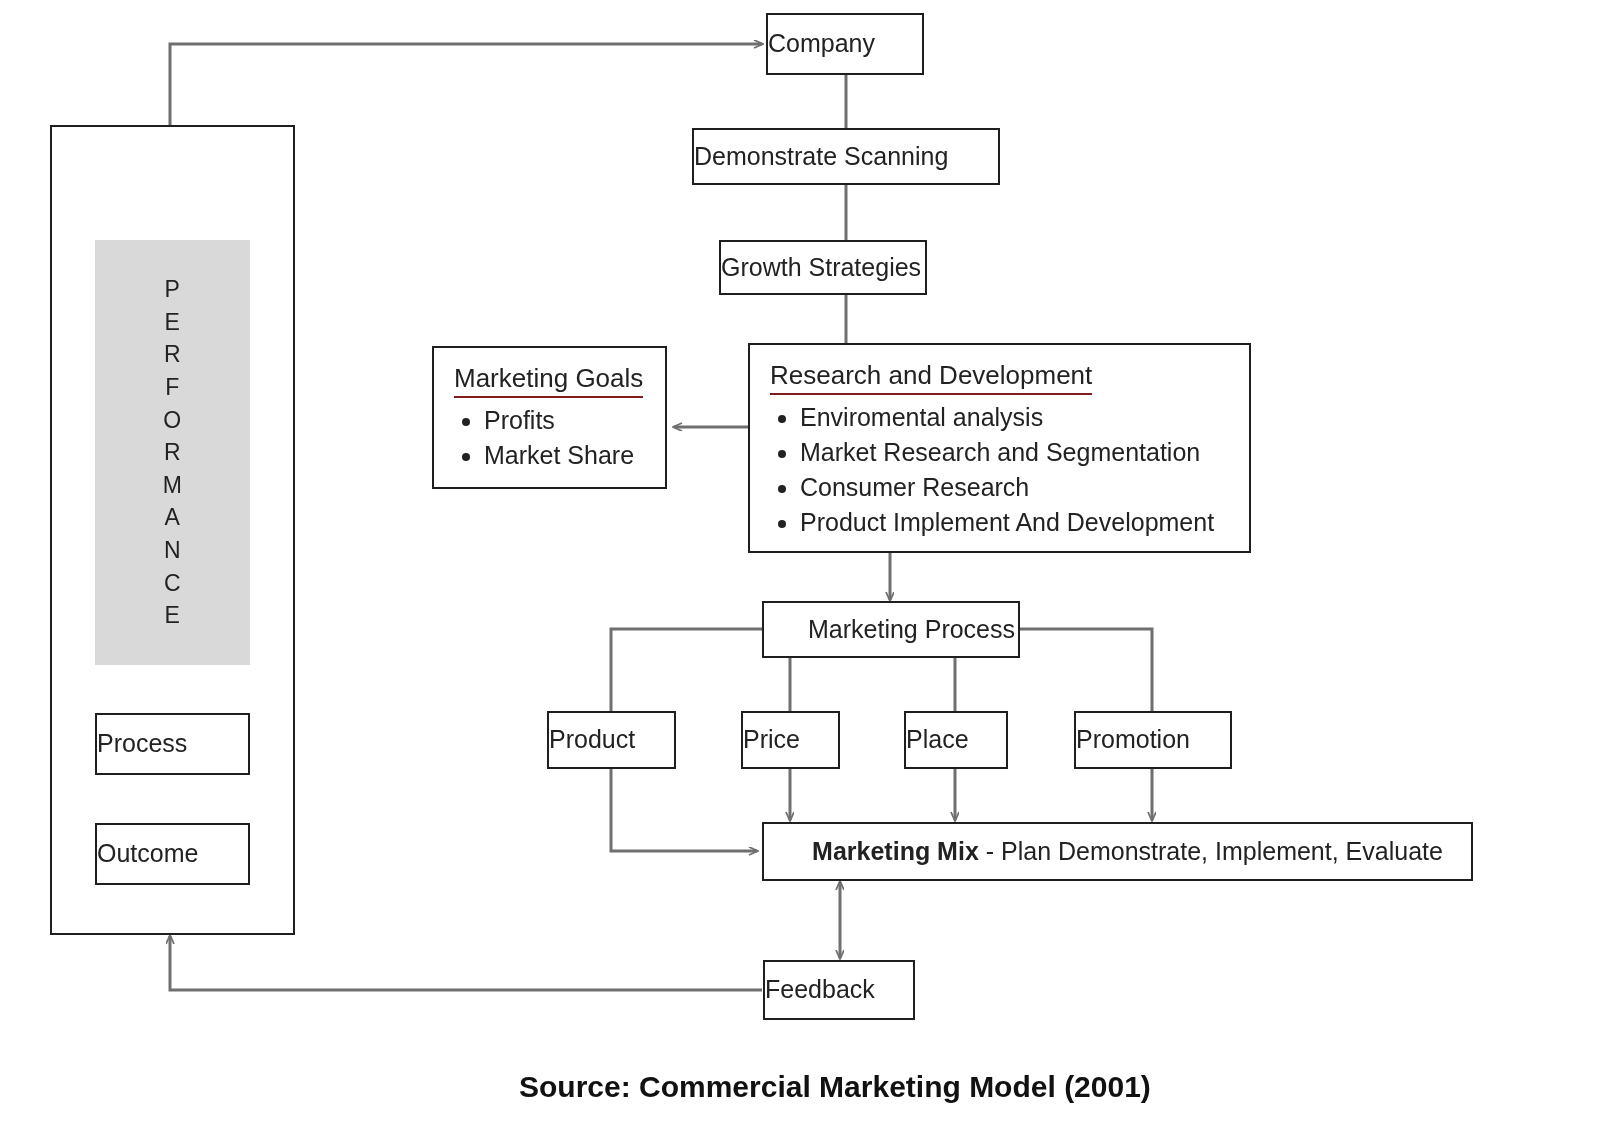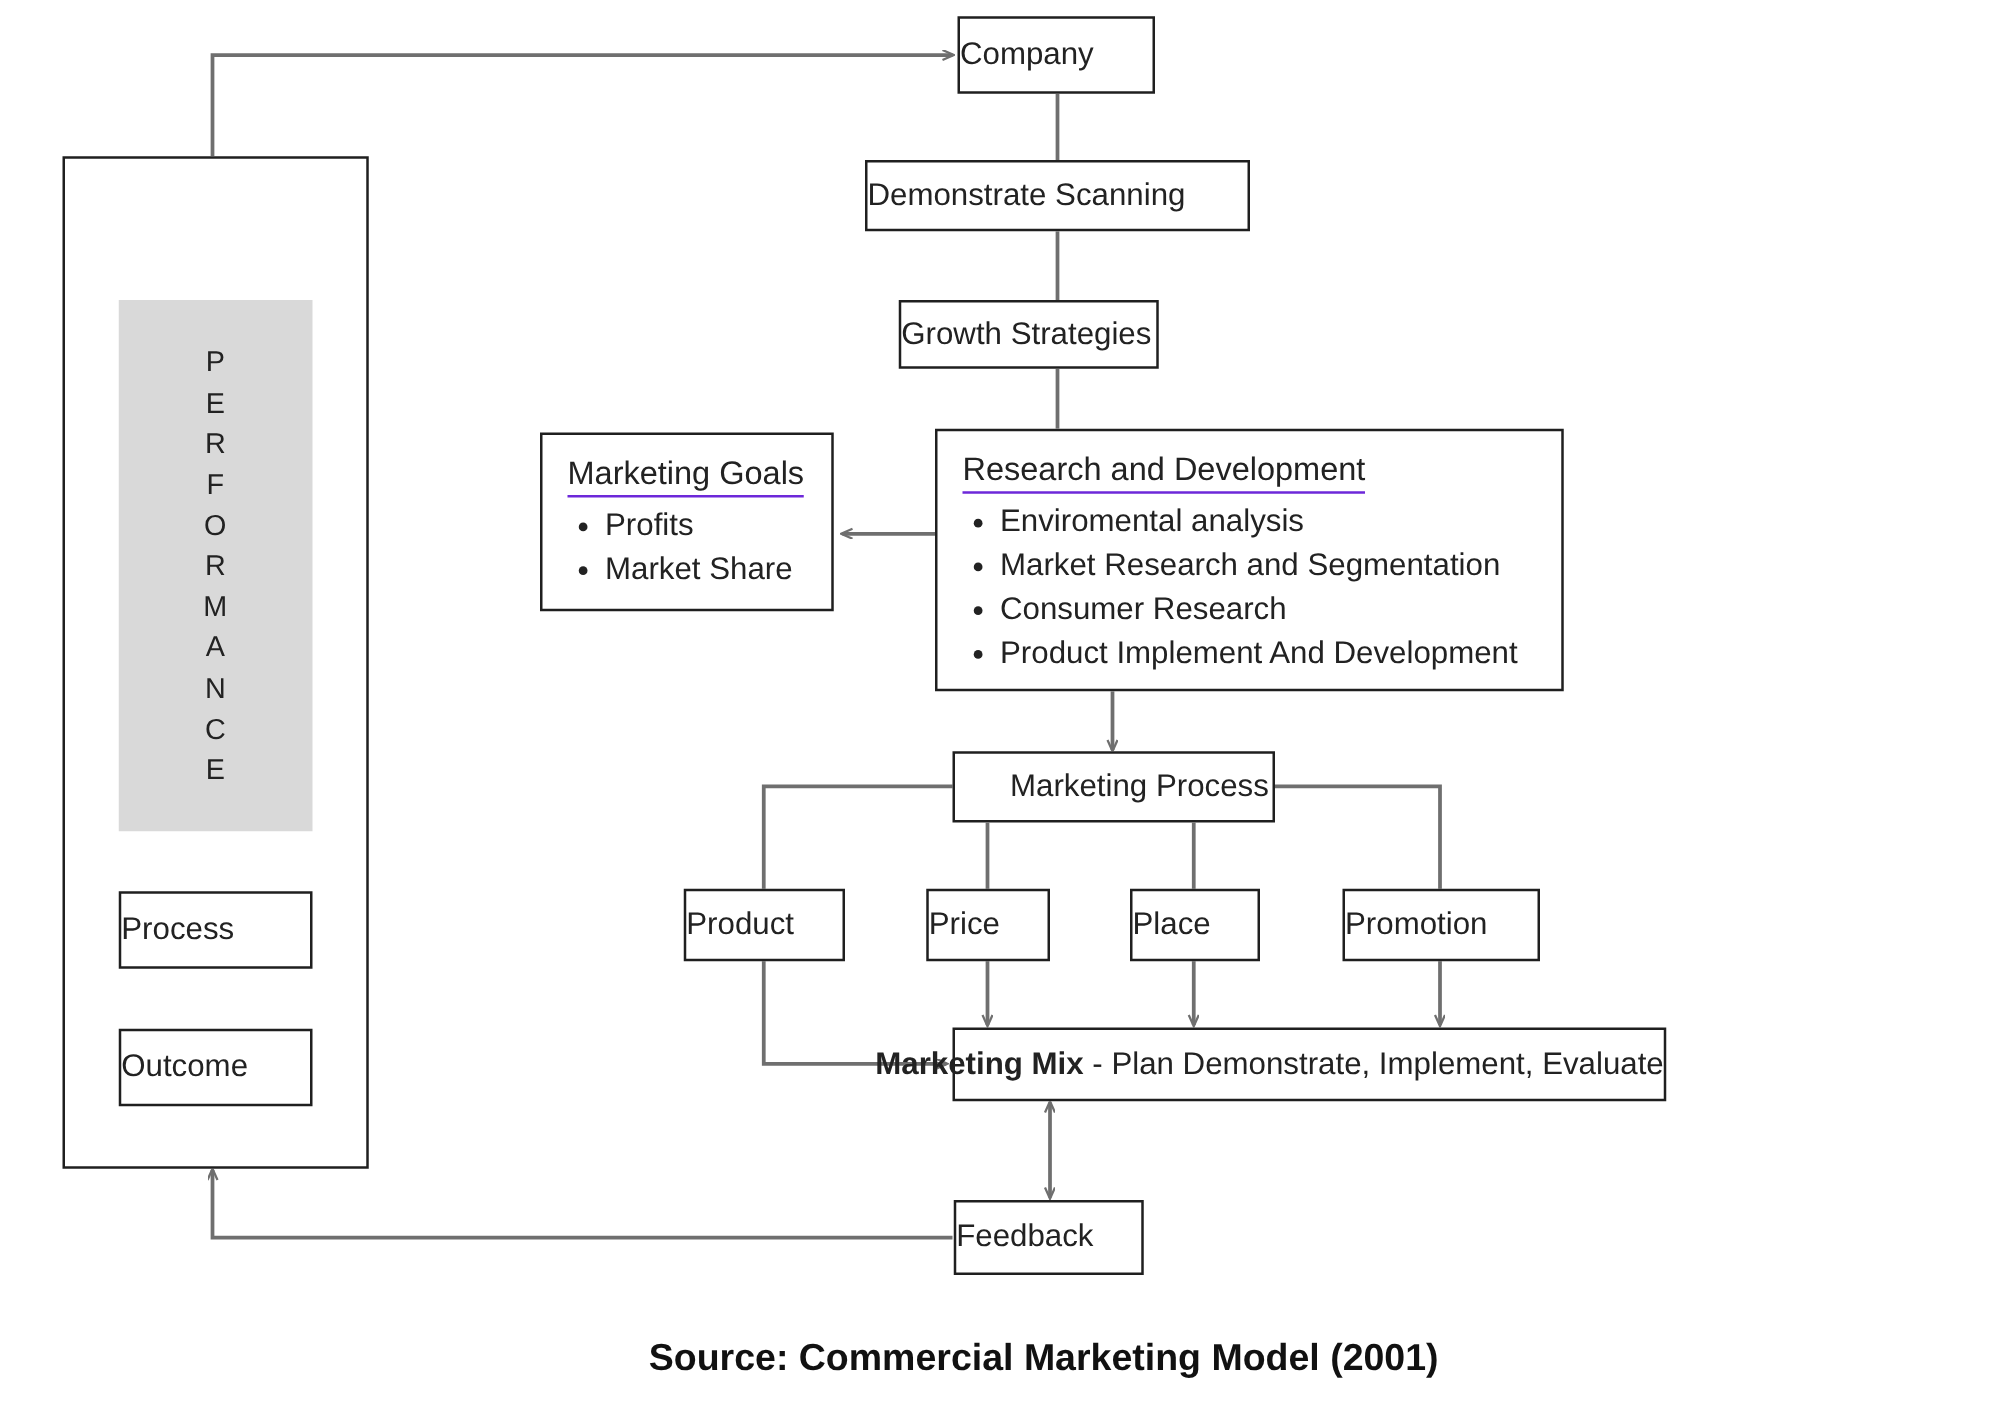--- a/index.html
+++ b/index.html
@@ -79,21 +79,21 @@
     color: #222222;
     letter-spacing: 0.5px;
   }
   .card-title {
     font-size: 26px;
     color: #222222;
     margin: 0 0 10px 0;
     align-self: flex-start;
   }
   .card-title span {
-    border-bottom: 2px solid #6d28d9;
+    border-bottom: 2px solid #7f1d1d;
     padding-bottom: 3px;
   }
   ul.bullets {
     margin: 0;
     padding: 0 0 0 30px;
     list-style: disc;
   }
   ul.bullets li {
     font-size: 25px;
     line-height: 1.25;
@@ -242,21 +242,21 @@
   </div>
 
   <div class="node" style="left:904px; top:711px; width:104px; height:58px;">
     <span>Place</span>
   </div>
 
   <div class="node" style="left:1074px; top:711px; width:158px; height:58px;">
     <span>Promotion</span>
   </div>
 
-  <div class="node" style="left:762px; top:822px; width:571px; height:59px; justify-content:flex-end; padding-left:20px;">
+  <div class="node" style="left:762px; top:822px; width:711px; height:59px; justify-content:center; padding-left:20px;">
     <span class="mix-line">
       <b>Marketing Mix</b><span> - </span><span>Plan Demonstrate, Implement, Evaluate</span>
     </span>
   </div>
 
   <div class="node" style="left:763px; top:960px; width:152px; height:60px;">
     <span>Feedback</span>
   </div>
 
   <div class="caption" style="left:519px; top:1070px;">Source: Commercial Marketing Model (2001)</div>

